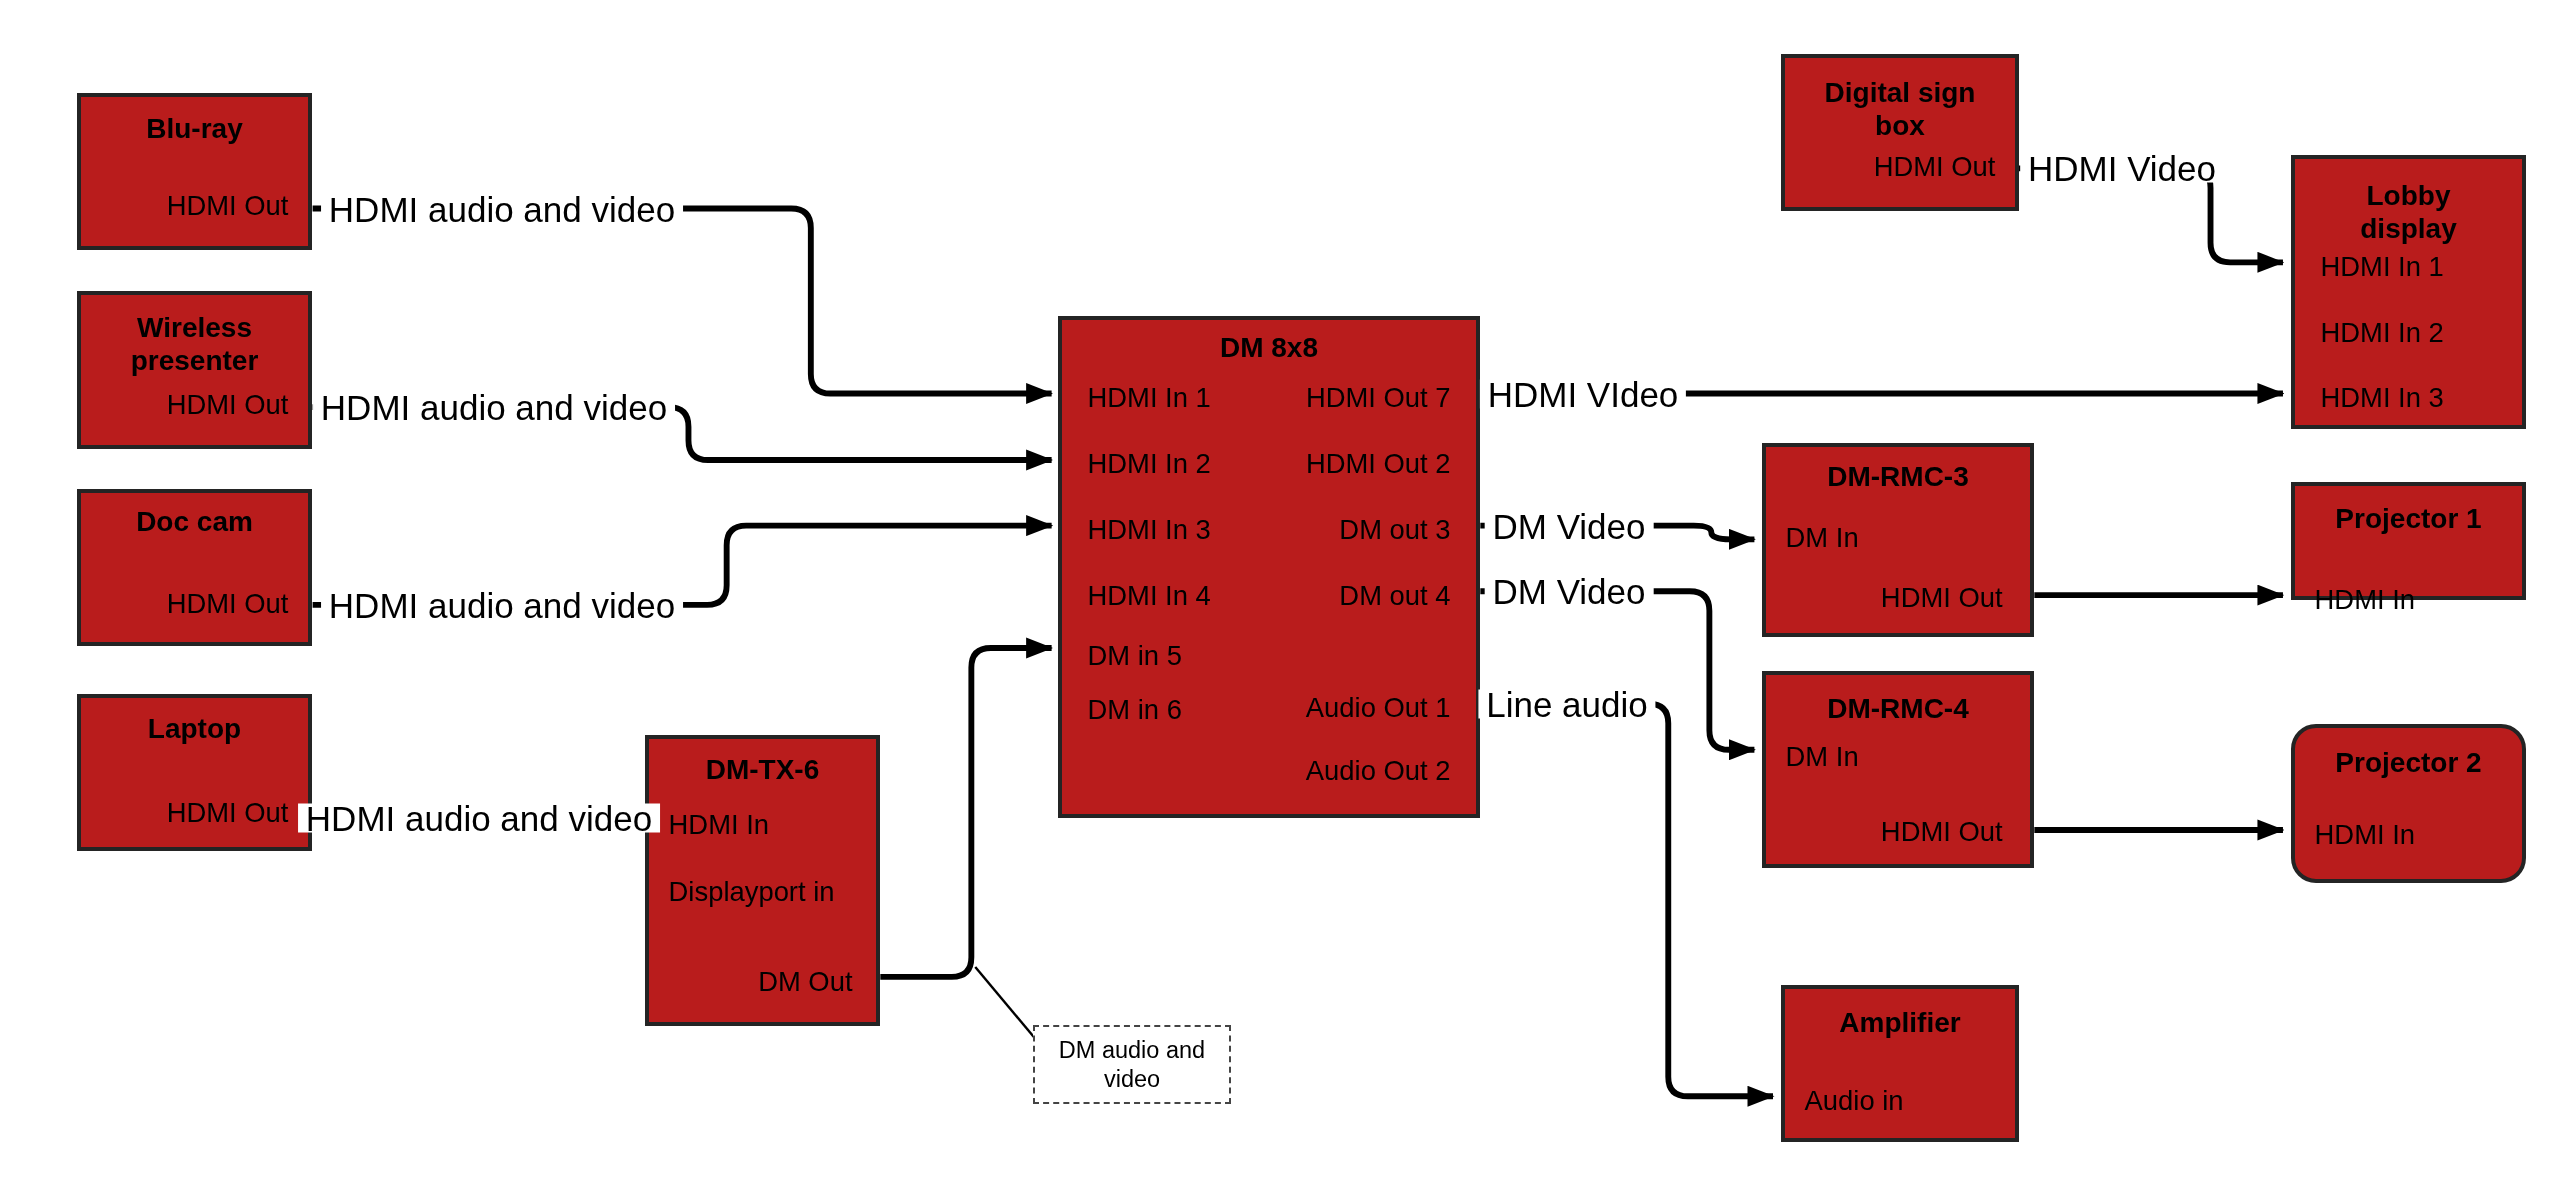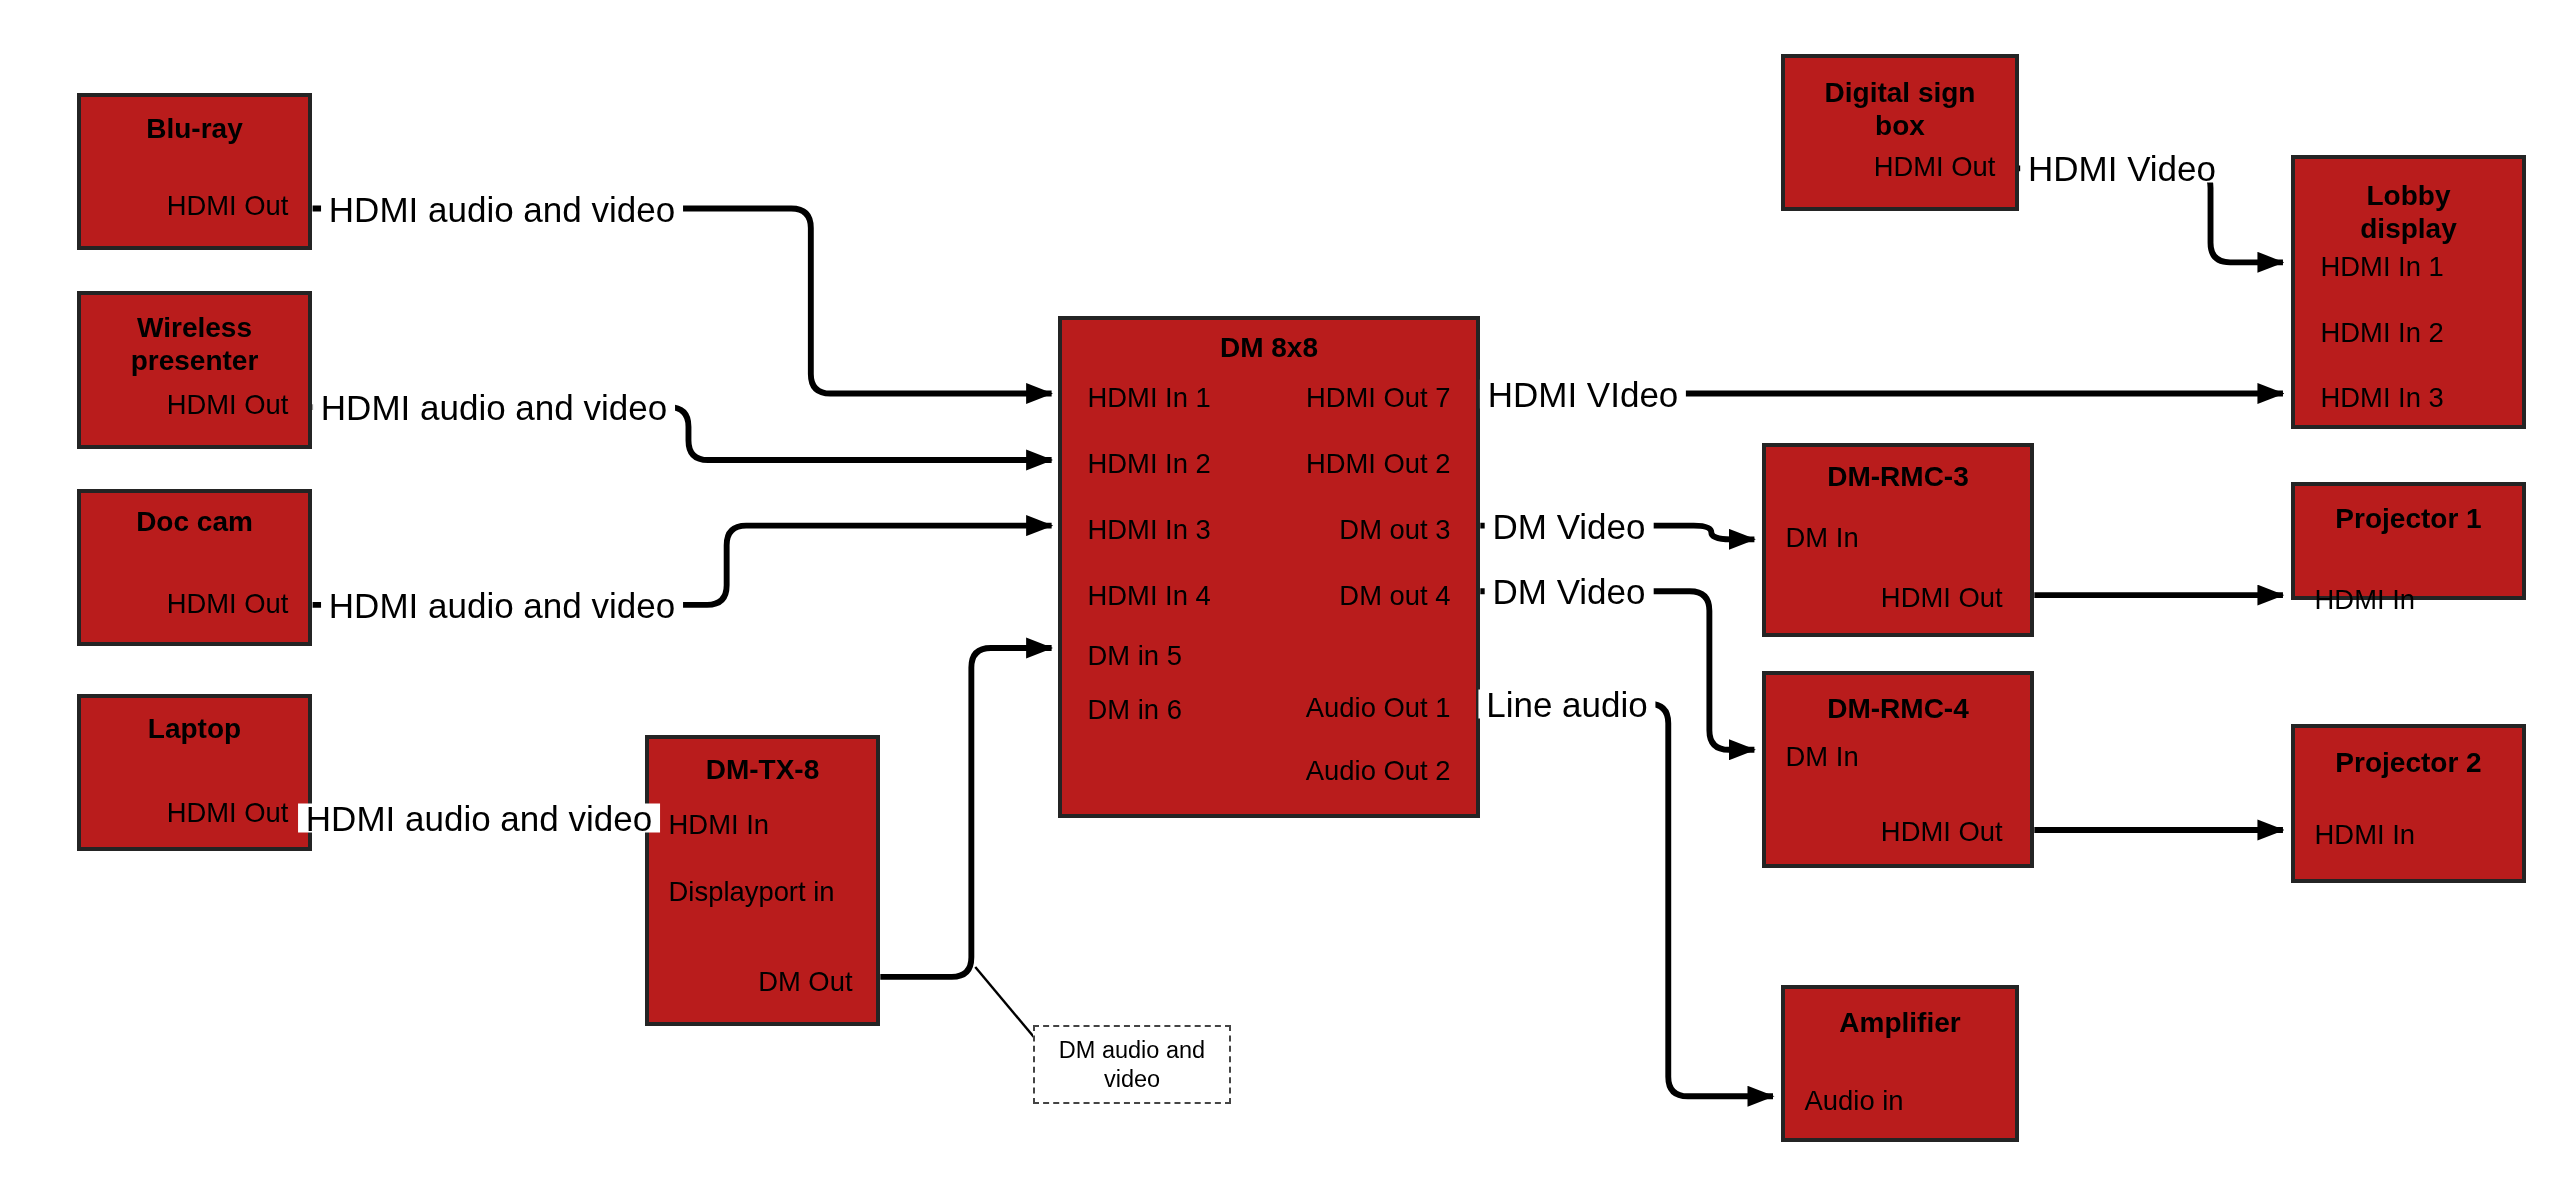--- a/index.html
+++ b/index.html
@@ -60,21 +60,21 @@
     <div class="title" style="top:11.7px;">Doc cam</div>
     <div class="port r" style="right:19.6px;top:91px;">HDMI Out</div>
   </div>
 
   <div class="box" style="left:77px;top:694px;width:235px;height:157px;">
     <div class="title" style="top:13.7px;">Laptop</div>
     <div class="port r" style="right:19.6px;top:95px;">HDMI Out</div>
   </div>
 
   <div class="box" style="left:645px;top:735px;width:235px;height:291px;">
-    <div class="title" style="top:13.7px;">DM-TX-8</div>
+    <div class="title" style="top:13.7px;">DM-TX-6</div>
     <div class="port l" style="left:19.6px;top:66px;">HDMI In</div>
     <div class="port l" style="left:19.6px;top:133px;">Displayport in</div>
     <div class="port r" style="right:23.5px;top:223px;">DM Out</div>
   </div>
 
   <div class="box" style="left:1058px;top:316px;width:422px;height:502px;">
     <div class="title" style="top:10.8px;">DM 8x8</div>
     <div class="port l" style="left:25.5px;top:58px;">HDMI In 1</div>
     <div class="port l" style="left:25.5px;top:124px;">HDMI In 2</div>
     <div class="port l" style="left:25.5px;top:190px;">HDMI In 3</div>
@@ -111,21 +111,21 @@
     <div class="title" style="top:15.7px;">Projector 1</div>
     <div class="port l" style="left:19.6px;top:94px;">HDMI In</div>
   </div>
 
   <div class="box" style="left:1762px;top:671px;width:272px;height:197px;">
     <div class="title" style="top:16.6px;">DM-RMC-4</div>
     <div class="port l" style="left:19.6px;top:62px;">DM In</div>
     <div class="port r" style="right:27.4px;top:137px;">HDMI Out</div>
   </div>
 
-  <div class="box" style="left:2291px;top:724px;width:235px;height:159px;">
+  <div class="box" style="left:2291px;top:724px;width:235px;height:159px;border-radius:25px;">
     <div class="title" style="top:17.6px;">Projector 2</div>
     <div class="port l" style="left:19.6px;top:87px;">HDMI In</div>
   </div>
 
   <div class="box" style="left:1781px;top:985px;width:238px;height:157px;">
     <div class="title" style="top:16.6px;">Amplifier</div>
     <div class="port l" style="left:19.6px;top:92px;">Audio in</div>
   </div>
 
   <div class="wire-label" style="left:502px;top:209px;">HDMI audio and video</div>

